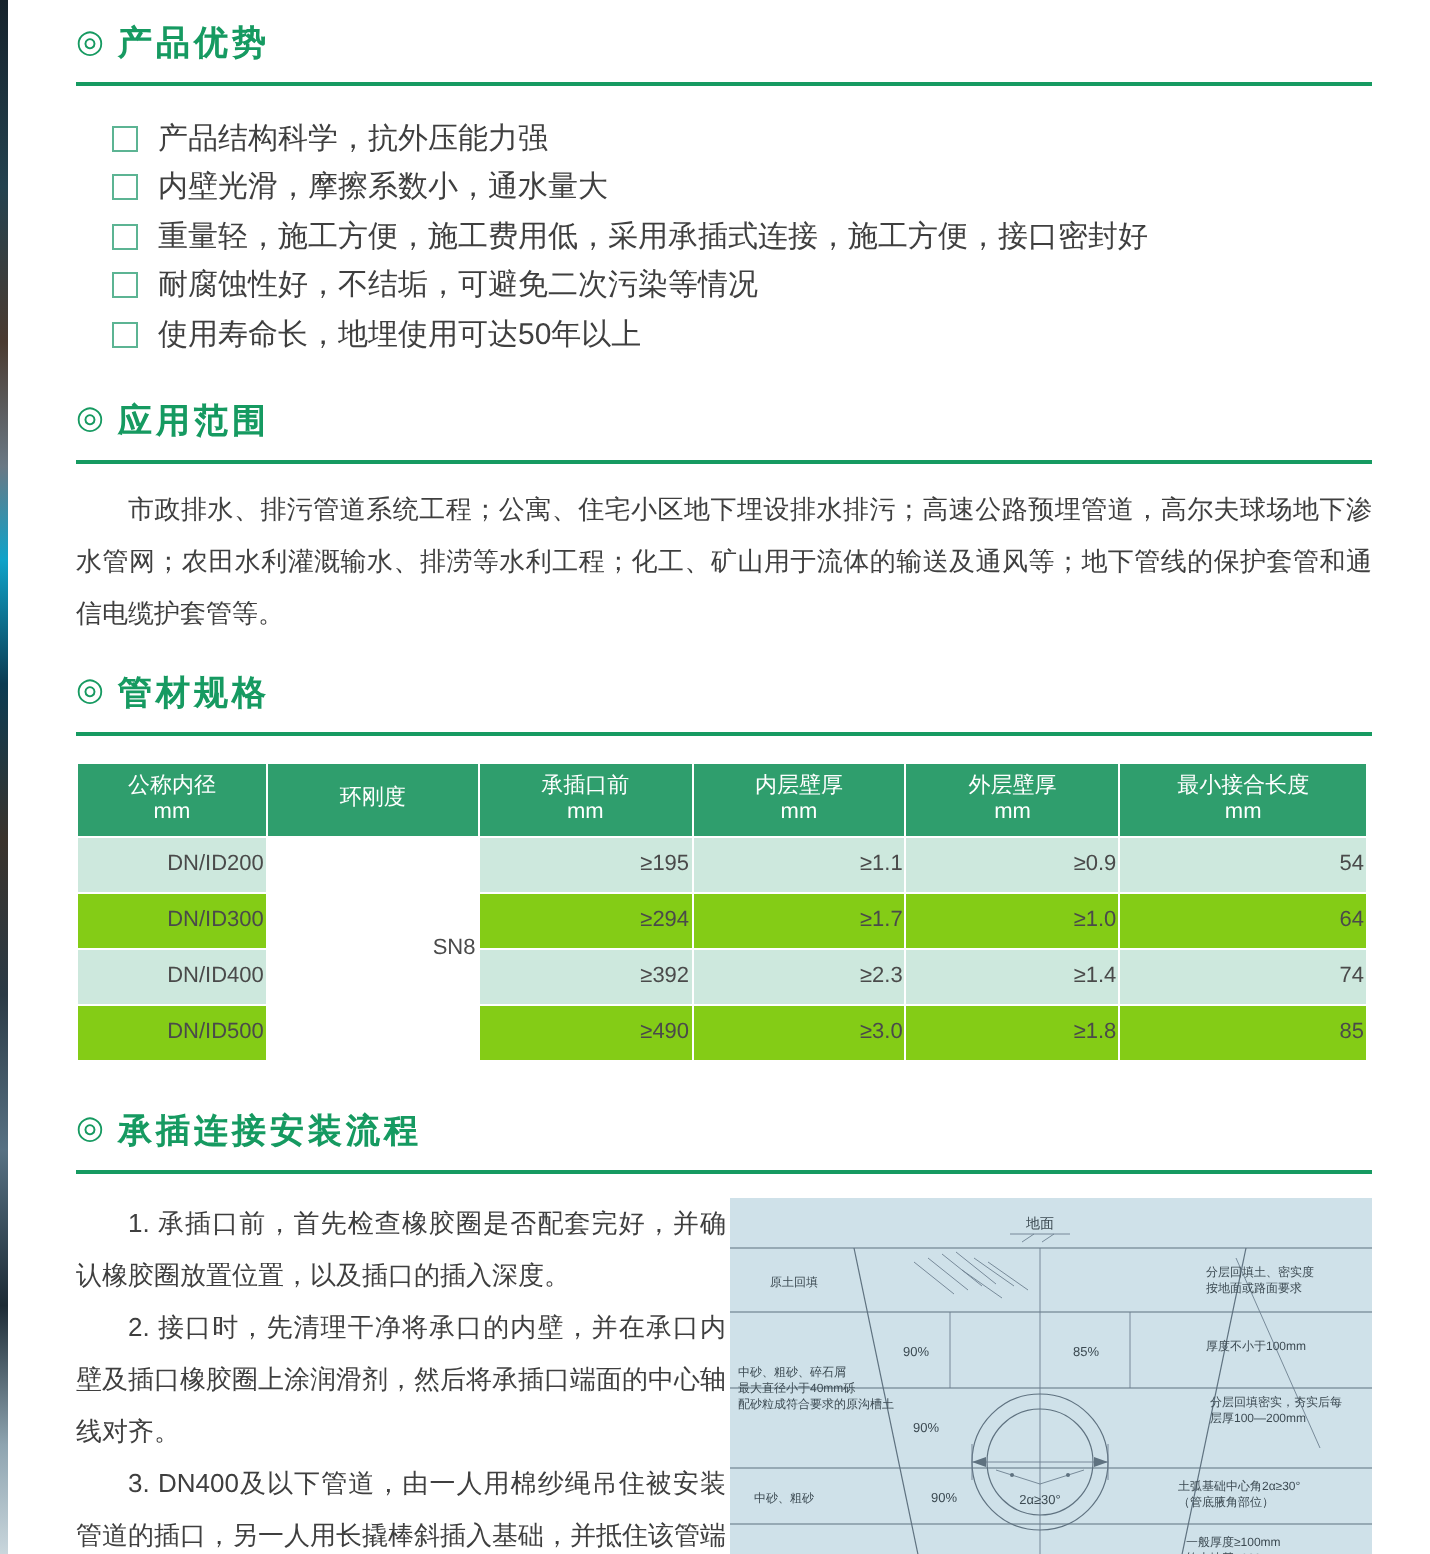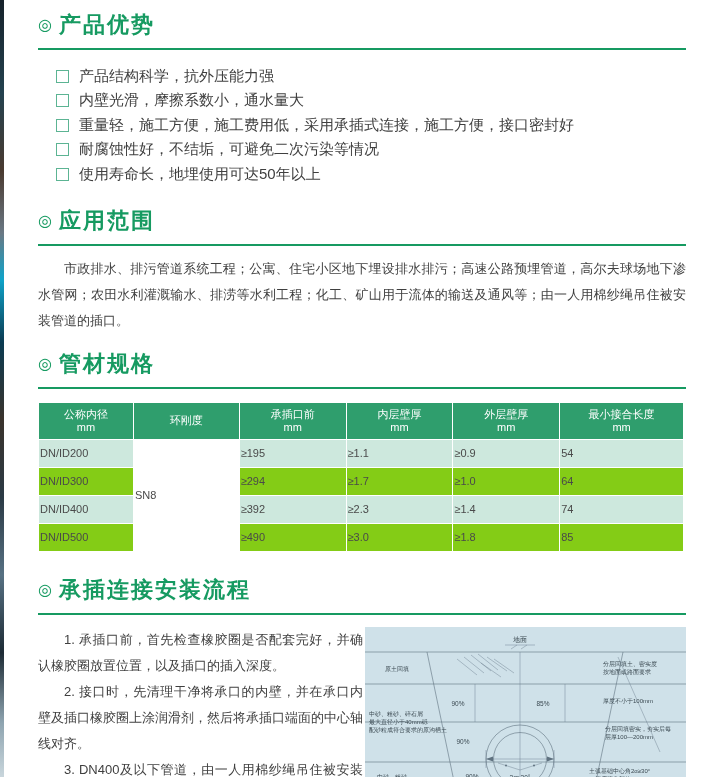--- a/index.html
+++ b/index.html
@@ -11,35 +11,35 @@
   .spine{
     position:absolute;left:0;top:0;width:4px;height:777px;
     background:linear-gradient(to bottom,
       #16222b 0%,#24424f 12%,#4a3a30 22%,#6a7884 30%,#0fa3c9 36%,
       #0b3b52 44%,#3a332c 54%,#2b3a45 64%,#577183 74%,#1d2b35 84%,
       #8ea4b0 93%,#c9d6dc 100%);
   }
   .content{position:absolute;left:38px;top:0;width:648px;}
   .sec-head{display:flex;align-items:center;}
   .sec-icon{color:#169a61;font-size:16px;margin-right:7px;line-height:1;}
-  .sec-title{color:#169a61;font-size:22px;font-weight:bold;letter-spacing:2px;}
+  .sec-title{color:#169a61;font-size:17px;font-weight:bold;letter-spacing:2px;}
   .sec-rule{border:none;border-top:2px solid #169a61;margin:8px 0 0 0;height:0;}
   .checklist{margin:14px 0 0 18px;}
   .check-item{display:flex;align-items:center;height:24.5px;font-size:15px;color:#3f3f3f;}
   .checkbox{width:11px;height:11px;border:1px solid #5cb493;background:#fff;margin-right:10px;flex:none;}
   .para{font-size:13px;line-height:26px;text-align:justify;text-indent:2em;margin-top:10px;color:#3f3f3f;}
   
   table.spec{border-collapse:collapse;width:646px;margin-top:13px;font-size:11px;
     border:1px solid #8fc9ae;}
   table.spec th{
     background:#2f9e6d;color:#ffffff;font-weight:normal;white-space:pre-line;
     height:34px;border:1px solid #ffffff;line-height:13px;
   }
   table.spec td{
-    text-align:left;height:25px;border:1px solid #ffffff;color:#4a4a4a;
+    text-align:right;height:25px;border:1px solid #ffffff;color:#4a4a4a;
   }
   tr.alt td{background:#cde8dd;}
   tr.plain td{background:#84cc16;}
   td.merged{background:#ffffff !important;font-size:11px;}
   
   .install-wrap{display:flex;margin-top:12px;}
   .install-text{width:325px;flex:none;}
   .install-text .p{font-size:13px;line-height:26px;text-align:justify;text-indent:2em;margin:0;color:#3f3f3f;}
   .diagram-box{margin-left:2px;flex:none;}
   svg text{fill:#3c4a52;}
@@ -85,21 +85,21 @@
       </div>
     </div>
   </div>
 
   <div style="margin-top:19px;">
     <div class="sec-head">
       <span class="sec-icon">◎</span>
       <span class="sec-title">应用范围</span>
     </div>
     <hr class="sec-rule">
-    <p class="para">市政排水、排污管道系统工程；公寓、住宅小区地下埋设排水排污；高速公路预埋管道，高尔夫球场地下渗水管网；农田水利灌溉输水、排涝等水利工程；化工、矿山用于流体的输送及通风等；由一人用棉纱绳吊住被安装管道的插口。</p>
+    <p class="para">市政排水、排污管道系统工程；公寓、住宅小区地下埋设排水排污；高速公路预埋管道，高尔夫球场地下渗水管网；农田水利灌溉输水、排涝等水利工程；化工、矿山用于流体的输送及通风等；地下管线的保护套管和通信电缆护套管等。</p>
   </div>
 
   <div style="margin-top:15px;">
     <div class="sec-head">
       <span class="sec-icon">◎</span>
       <span class="sec-title">管材规格</span>
     </div>
     <hr class="sec-rule">
     <table class="spec">
       <colgroup>

